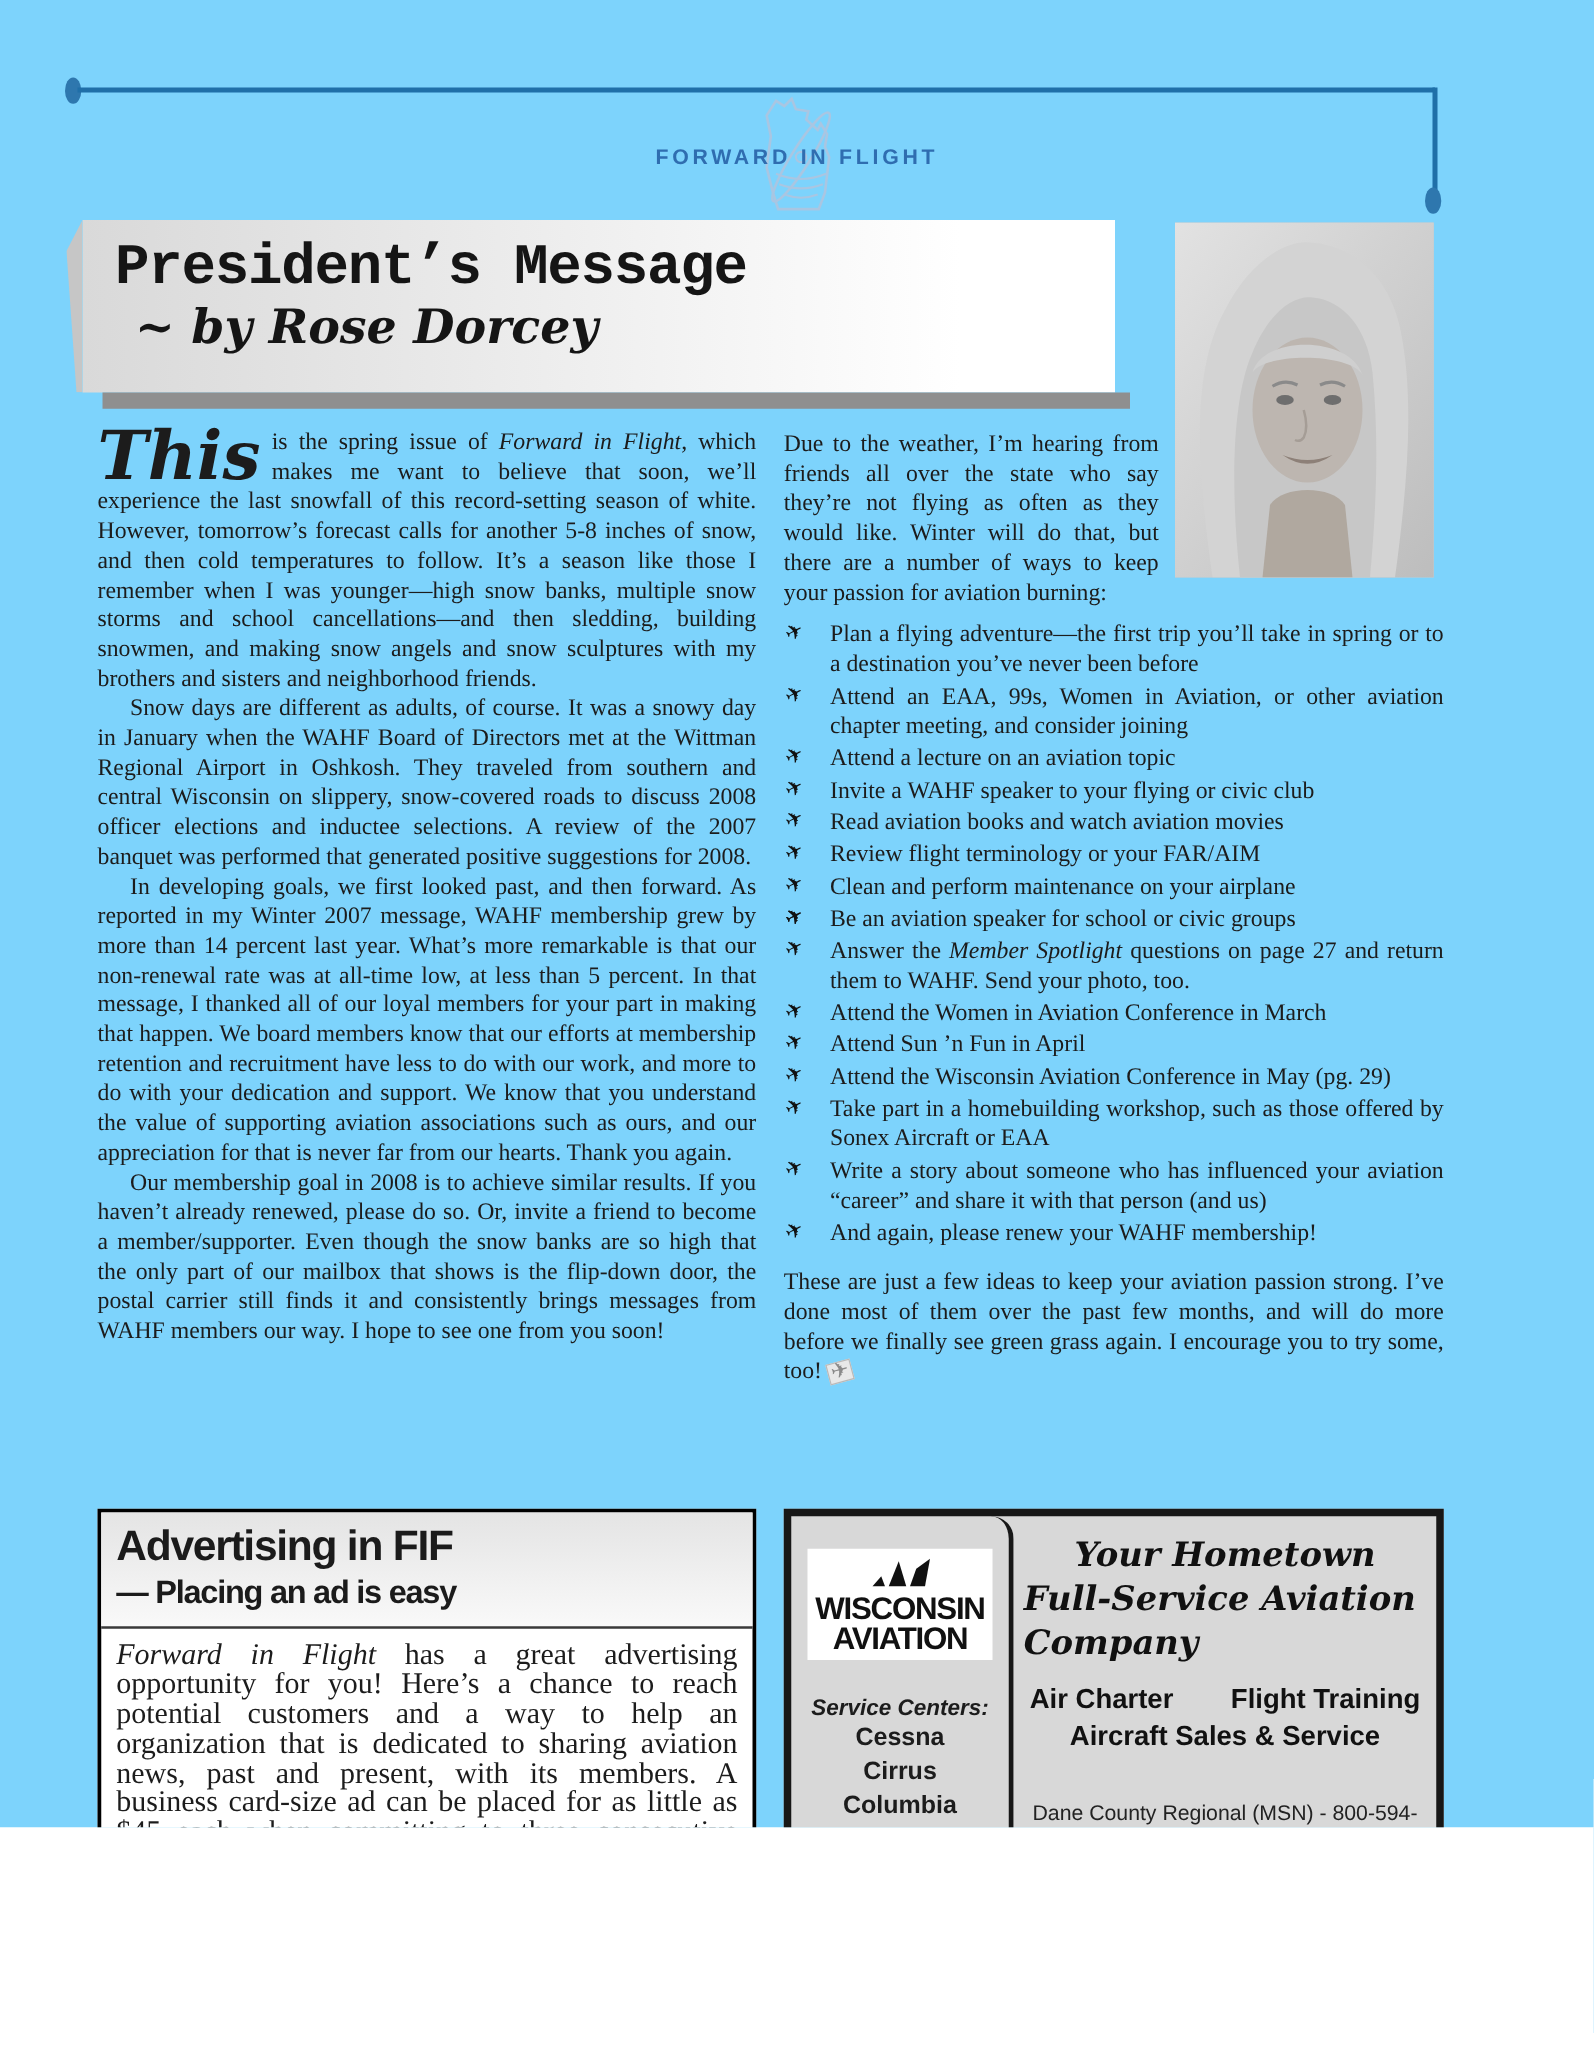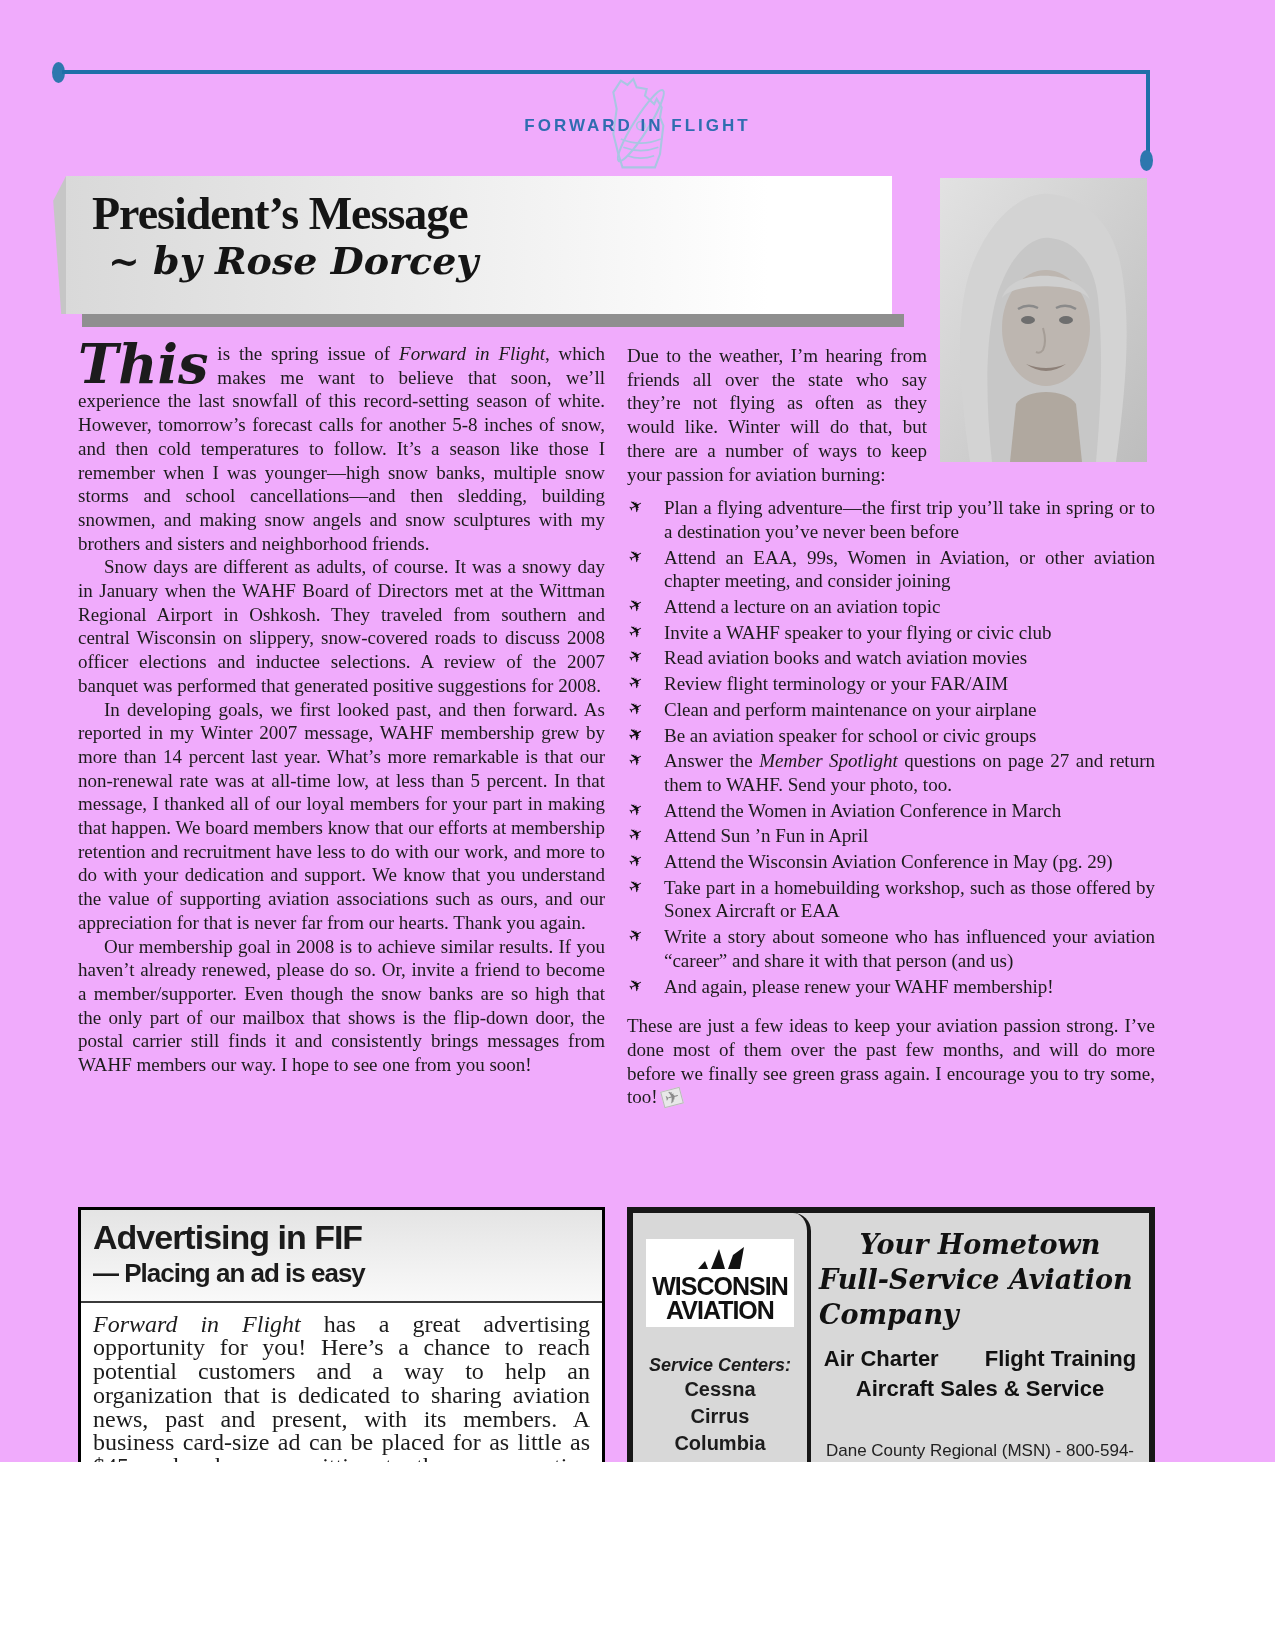--- a/index.html
+++ b/index.html
@@ -1,36 +1,36 @@
 <!DOCTYPE html>
 <html><head>
 <meta charset="utf-8">
 <style>
   html,body{margin:0;padding:0;background:#fff;}
-  .page{position:relative;width:1275px;height:1462px;background:#f0abfc;overflow:hidden;
+  .page{position:relative;width:1275px;height:1462px;background:#7dd3fc;overflow:hidden;
         font-family:"Liberation Serif",serif;color:#1c1c1c;}
 
   
   .top-rule{position:absolute;left:62px;top:70px;width:1086px;height:4px;background:#1f6fa8;}
   .rule-dot-left{position:absolute;left:52px;top:62px;width:13px;height:21px;border-radius:50%;background:#2e77ae;}
   .right-rule{position:absolute;left:1146px;top:70px;width:4px;height:88px;background:#1f6fa8;}
   .rule-dot-right{position:absolute;left:1140px;top:150px;width:13px;height:21px;border-radius:50%;background:#2e77ae;}
   .fif-logo{position:absolute;left:520px;top:74px;width:235px;height:100px;}
   .fif-logo svg{position:absolute;left:60px;top:0;}
   .fif-logo .logo-text{position:absolute;left:0;top:42px;width:235px;text-align:center;
         font-family:"Liberation Sans",sans-serif;font-weight:bold;font-size:17px;
         letter-spacing:3px;color:#2f6db0;}
 
   
   .banner{position:absolute;left:66px;top:176px;width:826px;height:138px;
           background:linear-gradient(to right,#d9d9d9,#ffffff 85%);}
   .banner-bevel{position:absolute;left:-16px;top:0;width:16px;height:100%;
           background:#c6c6c6;clip-path:polygon(100% 0,20% 18%,70% 100%,100% 100%);}
   .banner-shadow{position:absolute;left:16px;bottom:-13px;width:calc(100% - 4px);height:13px;background:#8f8f8f;}
-  .banner-title{font-family:Liberation Serif, serif;font-weight:bold;font-size:46px;
+  .banner-title{font-family:Liberation Mono, monospace;font-weight:bold;font-size:46px;
           letter-spacing:-1px;color:#151515;margin:14px 0 0 26px;line-height:1.05;}
   .script{font-family:"DejaVu Serif",serif;font-style:italic;font-weight:700;}
   .banner-byline{font-size:38px;color:#151515;margin:4px 0 0 42px;line-height:1.0;}
 
   
   .portrait{position:absolute;left:940px;top:178px;width:207px;height:284px;background:#cccccc;}
 
   
   .body-text{font-size:19px;line-height:23.7px;text-align:justify;}
   .col-left{position:absolute;left:78px;top:342px;width:527px;}

